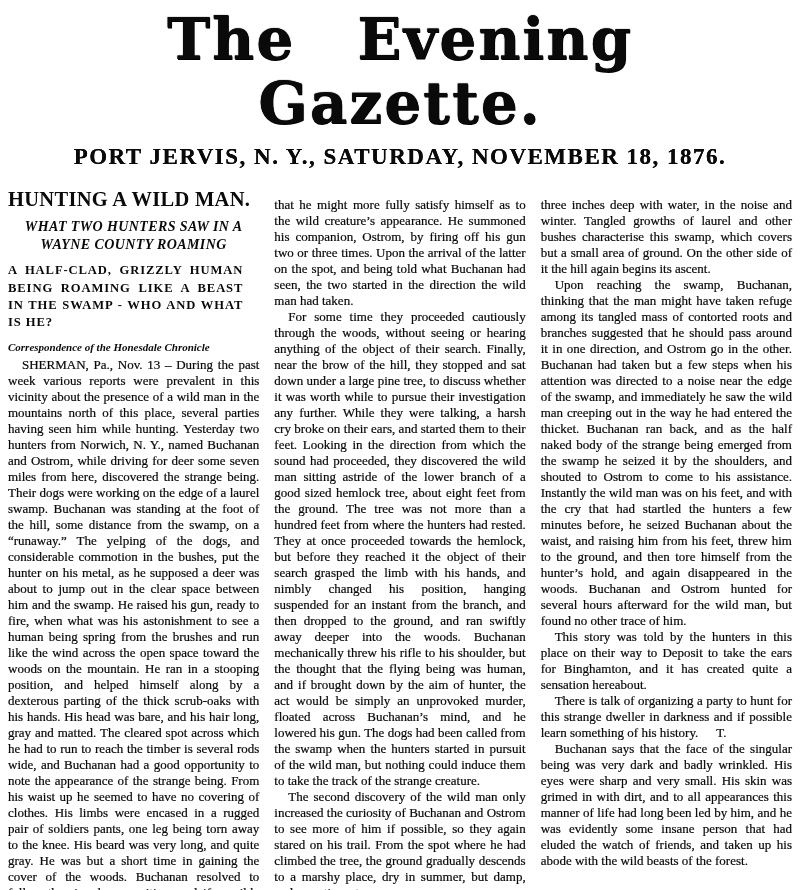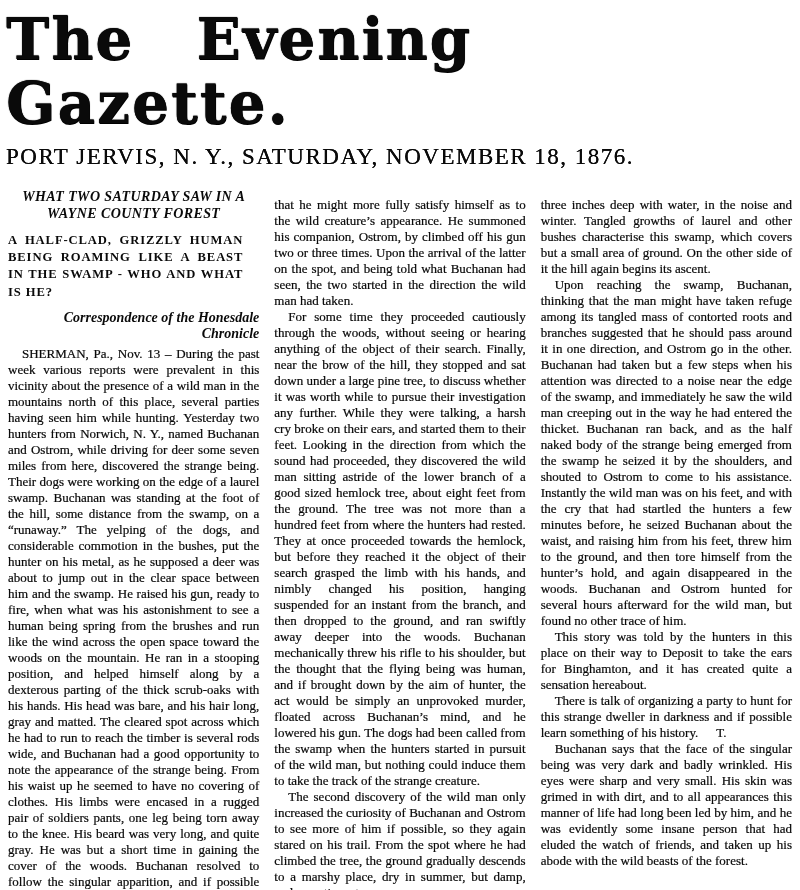--- a/index.html
+++ b/index.html
@@ -7,34 +7,34 @@
     width: 800px;
     height: 890px;
     background: #ffffff;
     color: #0a0a0a;
     font-family: "Liberation Serif", serif;
     overflow: hidden;
   }
   .page { padding: 8px 6px 0 6px; }
 
   
-  .masthead { text-align: left; }
+  .masthead { text-align: center; }
   .masthead-title {
     font-family: "DejaVu Serif", serif;
     font-weight: bold;
     font-size: 58px;
     line-height: 1.1;
     letter-spacing: 2px;
     word-spacing: 40px;
     margin: 0;
     text-shadow: 0 0 1px #000, 0.5px 0.5px 0 #000;
   }
   .masthead-dateline {
     font-family: "Liberation Serif", serif;
-    font-weight: normal;
+    font-weight: bold;
     font-size: 23px;
     letter-spacing: 1.5px;
     margin-top: 8px;
     text-shadow: 0 0 0.5px #000;
   }
 
   
   .columns {
     display: grid;
     grid-template-columns: 1fr 1fr 1fr;
@@ -62,24 +62,24 @@
   }
   .subhead-secondary {
     font-size: 12.6px;
     font-weight: bold;
     text-align: justify;
     letter-spacing: 0.9px;
     line-height: 1.38;
     margin: 0 16px 9px 0;
   }
   .byline {
-    font-size: 14px;
+    font-size: 11px;
     font-weight: bold;
     font-style: italic;
-    text-align: right;
+    text-align: left;
     margin: 0 0 4px 0;
   }
 
   .body-p {
     font-size: 13px;
     line-height: 16px;
     text-align: justify;
     margin: 0;
     -webkit-text-stroke: 0.2px #000;
   }
@@ -92,30 +92,31 @@
 <div class="page">
 
   <header class="masthead">
     <h1 class="masthead-title">The Evening Gazette.</h1>
     <div class="masthead-dateline">PORT JERVIS, N. Y., SATURDAY, NOVEMBER 18, 1876.</div>
   </header>
 
   <main class="columns">
 
     <section class="col col-1">
-      <h3 class="subhead-primary">WHAT TWO SATURDAY SAW IN A WAYNE COUNTY FOREST</h3>
+      <h2 class="headline">HUNTING A WILD MAN.</h2>
+      <h3 class="subhead-primary">WHAT TWO HUNTERS SAW IN A WAYNE COUNTY ROAMING</h3>
       <h4 class="subhead-secondary">A HALF-CLAD, GRIZZLY HUMAN BEING ROAMING LIKE A BEAST IN THE SWAMP - WHO AND WHAT IS HE?</h4>
       <div class="byline">Correspondence of the Honesdale Chronicle</div>
       <div>
           <p class="body-p indent">SHERMAN, Pa., Nov. 13 – During the past week various reports were prevalent in this vicinity about the presence of a wild man in the mountains north of this place, several parties having seen him while hunting. Yesterday two hunters from Norwich, N. Y., named Buchanan and Ostrom, while driving for deer some seven miles from here, discovered the strange being. Their dogs were working on the edge of a laurel swamp. Buchanan was standing at the foot of the hill, some distance from the swamp, on a “runaway.” The yelping of the dogs, and considerable commotion in the bushes, put the hunter on his metal, as he supposed a deer was about to jump out in the clear space between him and the swamp. He raised his gun, ready to fire, when what was his astonishment to see a human being spring from the brushes and run like the wind across the open space toward the woods on the mountain. He ran in a stooping position, and helped himself along by a dexterous parting of the thick scrub-oaks with his hands. His head was bare, and his hair long, gray and matted. The cleared spot across which he had to run to reach the timber is several rods wide, and Buchanan had a good opportunity to note the appearance of the strange being. From his waist up he seemed to have no covering of clothes. His limbs were encased in a rugged pair of soldiers pants, one leg being torn away to the knee. His beard was very long, and quite gray. He was but a short time in gaining the cover of the woods. Buchanan resolved to follow the singular apparition, and if possible capture him or bring him to bay, in order</p>
         </div>
     </section>
 
     <section class="col col-2">
-        <p class="body-p">that he might more fully satisfy himself as to the wild creature’s appearance. He summoned his companion, Ostrom, by climbed off his gun two or three times. Upon the arrival of the latter on the spot, and being told what Buchanan had seen, the two started in the direction the wild man had taken.</p>
+        <p class="body-p">that he might more fully satisfy himself as to the wild creature’s appearance. He summoned his companion, Ostrom, by firing off his gun two or three times. Upon the arrival of the latter on the spot, and being told what Buchanan had seen, the two started in the direction the wild man had taken.</p>
         <p class="body-p indent">For some time they proceeded cautiously through the woods, without seeing or hearing anything of the object of their search. Finally, near the brow of the hill, they stopped and sat down under a large pine tree, to discuss whether it was worth while to pursue their investigation any further. While they were talking, a harsh cry broke on their ears, and started them to their feet. Looking in the direction from which the sound had proceeded, they discovered the wild man sitting astride of the lower branch of a good sized hemlock tree, about eight feet from the ground. The tree was not more than a hundred feet from where the hunters had rested. They at once proceeded towards the hemlock, but before they reached it the object of their search grasped the limb with his hands, and nimbly changed his position, hanging suspended for an instant from the branch, and then dropped to the ground, and ran swiftly away deeper into the woods. Buchanan mechanically threw his rifle to his shoulder, but the thought that the flying being was human, and if brought down by the aim of hunter, the act would be simply an unprovoked murder, floated across Buchanan’s mind, and he lowered his gun. The dogs had been called from the swamp when the hunters started in pursuit of the wild man, but nothing could induce them to take the track of the strange creature.</p>
         <p class="body-p indent">The second discovery of the wild man only increased the curiosity of Buchanan and Ostrom to see more of him if possible, so they again stared on his trail. From the spot where he had climbed the tree, the ground gradually descends to a marshy place, dry in summer, but damp, and sometimes two or</p>
       </section>
 
     <section class="col col-3">
         <p class="body-p">three inches deep with water, in the noise and winter. Tangled growths of laurel and other bushes characterise this swamp, which covers but a small area of ground. On the other side of it the hill again begins its ascent.</p>
         <p class="body-p indent">Upon reaching the swamp, Buchanan, thinking that the man might have taken refuge among its tangled mass of contorted roots and branches suggested that he should pass around it in one direction, and Ostrom go in the other. Buchanan had taken but a few steps when his attention was directed to a noise near the edge of the swamp, and immediately he saw the wild man creeping out in the way he had entered the thicket. Buchanan ran back, and as the half naked body of the strange being emerged from the swamp he seized it by the shoulders, and shouted to Ostrom to come to his assistance. Instantly the wild man was on his feet, and with the cry that had startled the hunters a few minutes before, he seized Buchanan about the waist, and raising him from his feet, threw him to the ground, and then tore himself from the hunter’s hold, and again disappeared in the woods. Buchanan and Ostrom hunted for several hours afterward for the wild man, but found no other trace of him.</p>
         <p class="body-p indent">This story was told by the hunters in this place on their way to Deposit to take the ears for Binghamton, and it has created quite a sensation hereabout.</p>
         <p class="body-p indent">There is talk of organizing a party to hunt for this strange dweller in darkness and if possible learn something of his history.<span class="signature">T.</span></p>
         <p class="body-p indent">Buchanan says that the face of the singular being was very dark and badly wrinkled. His eyes were sharp and very small. His skin was grimed in with dirt, and to all appearances this manner of life had long been led by him, and he was evidently some insane person that had eluded the watch of friends, and taken up his abode with the wild beasts of the forest.</p>

